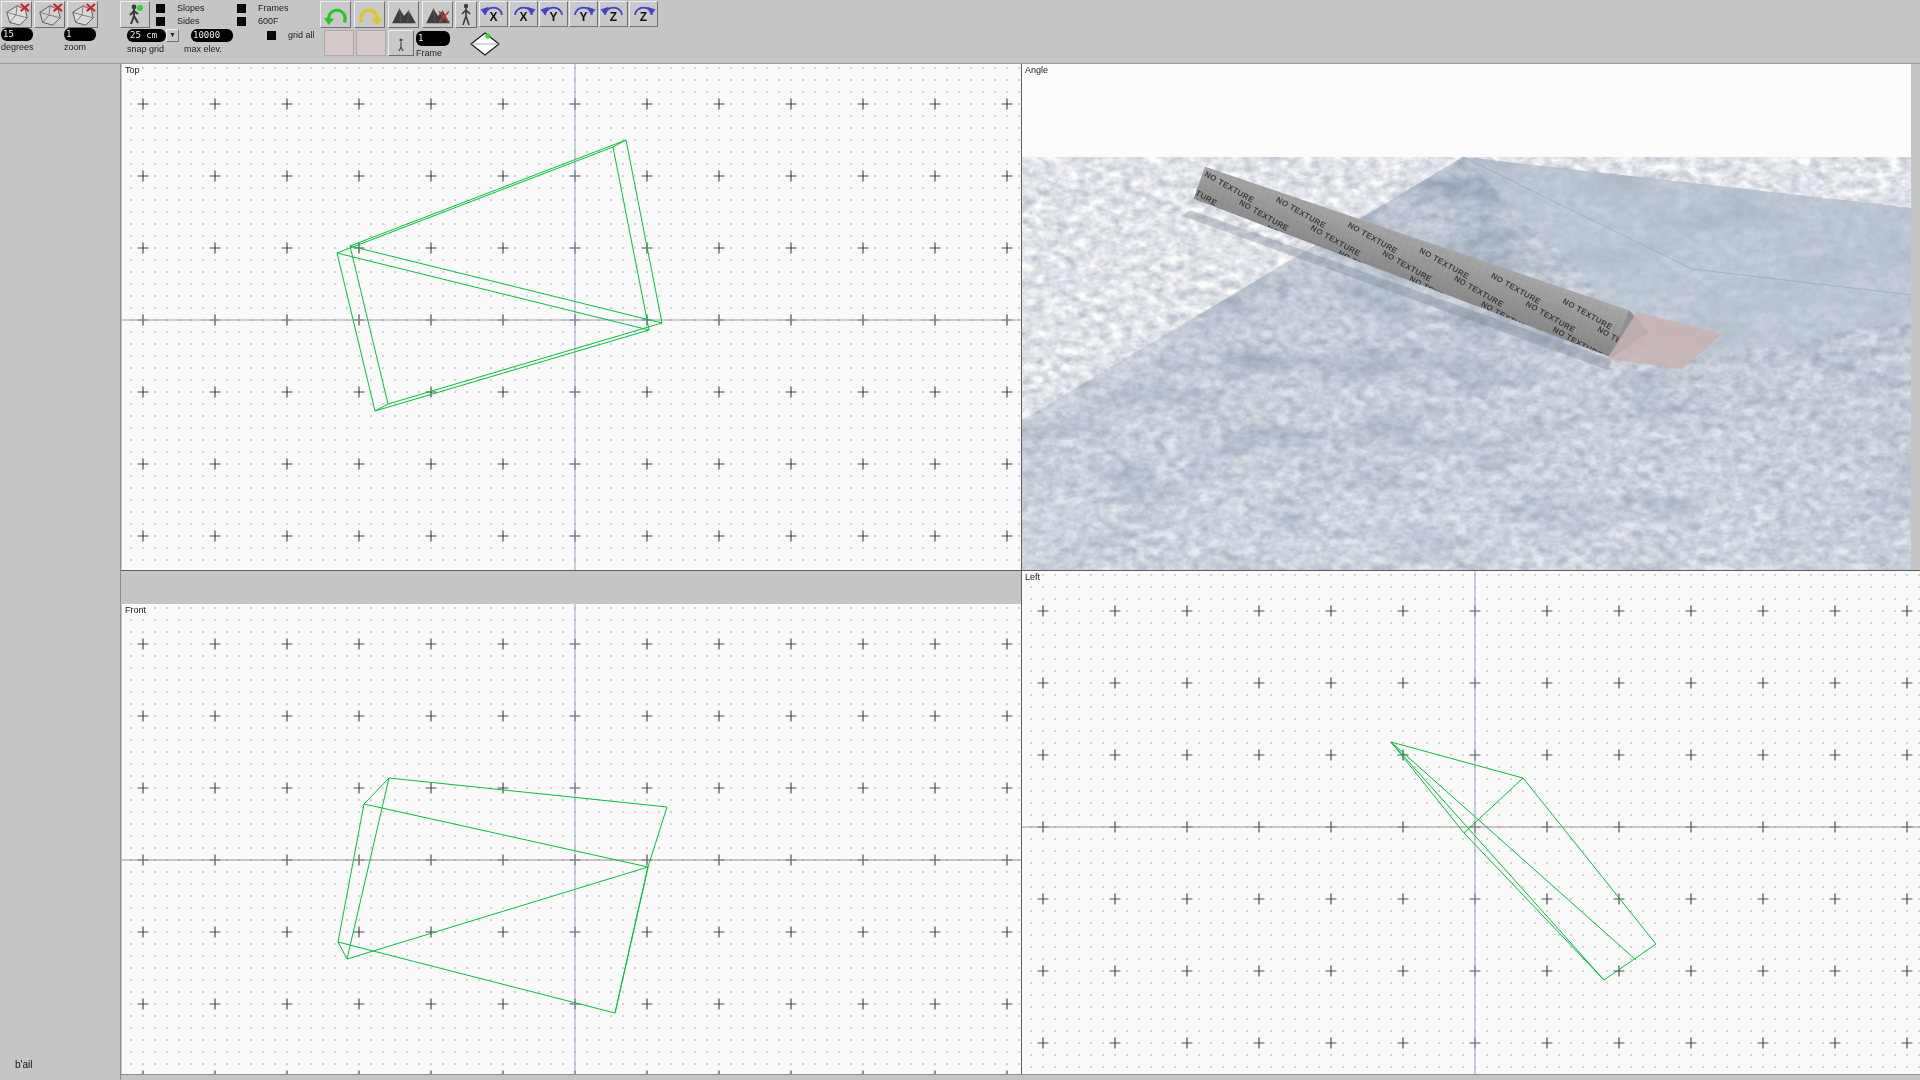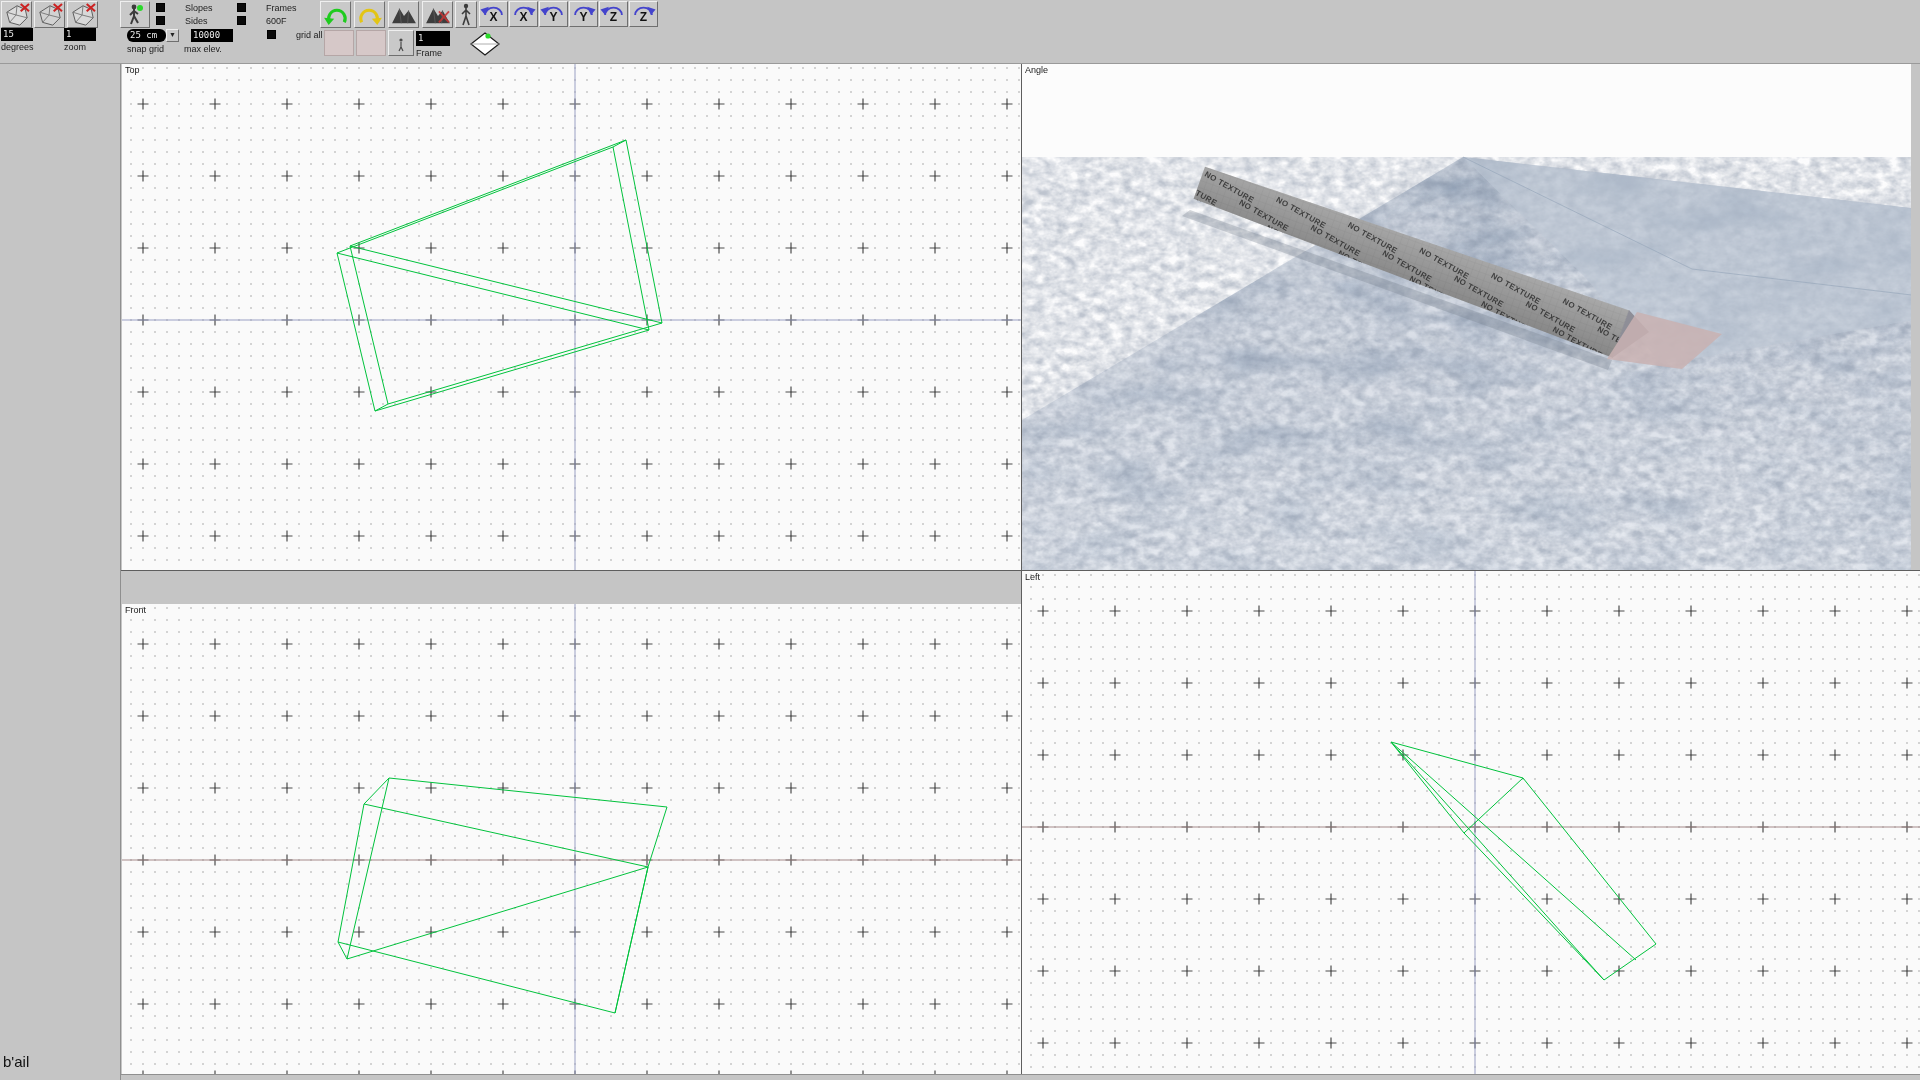--- a/index.html
+++ b/index.html
@@ -8,41 +8,41 @@
   .abs{position:absolute;}
 
   
   .toolbar{position:absolute;left:0;top:0;width:1920px;height:64px;background:#c5c5c5;
     border-bottom:1px solid #9a9a9a;z-index:5;}
   .tbtn{position:absolute;background:#c9c9c9;border:1px solid;
     border-color:#efefef #6f6f6f #6f6f6f #efefef;padding:0;margin:0;
     display:flex;align-items:center;justify-content:center;cursor:pointer;}
   .flatbtn{position:absolute;background:#d6c8c8;border:1px solid #b5a6a6;}
   .blackfield{position:absolute;background:#000;color:#ececec;font:9px "DejaVu Sans Mono",monospace;
-    line-height:13px;height:13px;padding:0 2px;overflow:hidden;}
+    line-height:13px;height:13px;padding:0 2px;overflow:hidden;border-radius:6px;}
   .tinylabel{position:absolute;font-size:9px;line-height:9px;color:#1d1d1d;white-space:nowrap;}
-  .cbrow{position:absolute;display:flex;gap:20px;cursor:pointer;}
+  .cbrow{position:absolute;display:flex;align-items:center;gap:12px;cursor:pointer;}
   .cb{width:9px;height:9px;background:#0a0a0a;border:1px solid #000;flex:0 0 auto;}
   .cbtext{font-size:9px;color:#1d1d1d;white-space:nowrap;}
   .combo{position:absolute;display:flex;height:13px;}
   .combo .cval{background:#000;color:#ececec;font:9px "DejaVu Sans Mono",monospace;
     line-height:13px;padding:0 3px;width:39px;border-radius:6px;}
   .combo .cbtn{width:13px;height:13px;background:#c9c9c9;border:1px solid;
     border-color:#efefef #6f6f6f #6f6f6f #efefef;font-size:7px;line-height:10px;
     text-align:center;color:#222;cursor:pointer;}
   .rotbtn{width:29px;height:26px;position:relative;flex-direction:column;}
   .rotarc{position:absolute;top:1px;left:0;width:27px;height:13px;}
   .rotletter{position:absolute;top:8px;left:0;width:100%;text-align:center;
     font-size:12px;font-weight:bold;color:#111;font-family:"Liberation Sans",sans-serif;}
   .rotrow{position:absolute;left:479px;top:1px;display:flex;gap:1px;}
 
   
   .sidebar{position:absolute;left:0;top:64px;width:121px;height:1016px;background:#c5c5c5;
     border-right:1px solid #8f8f8f;}
-  .statustext{position:absolute;left:3px;bottom:10px;font-size:15px;color:#111;}
+  .statustext{position:absolute;left:15px;bottom:10px;font-size:10px;color:#111;}
   .vp{position:absolute;overflow:hidden;background:#fafafa;}
   .vp-label{position:absolute;left:3px;top:1px;font-size:9px;color:#1a1a1a;z-index:3;}
   .divider-v{position:absolute;left:1021px;top:64px;width:1px;height:1010px;background:#5e5e5e;z-index:4;}
   .divider-h{position:absolute;left:121px;top:570px;width:1799px;height:1px;background:#5e5e5e;z-index:4;}
   .bottomstrip{position:absolute;left:121px;top:1074px;width:1799px;height:6px;
     background:#c5c5c5;border-top:1px solid #8f8f8f;z-index:4;}
   svg{display:block;}
   .gridsvg{position:absolute;left:0;top:0;}
   .nt-labels{font-size:8px;font-weight:bold;fill:#2e2e2e;opacity:.85;
     font-family:"Liberation Sans",sans-serif;letter-spacing:.4px;}

